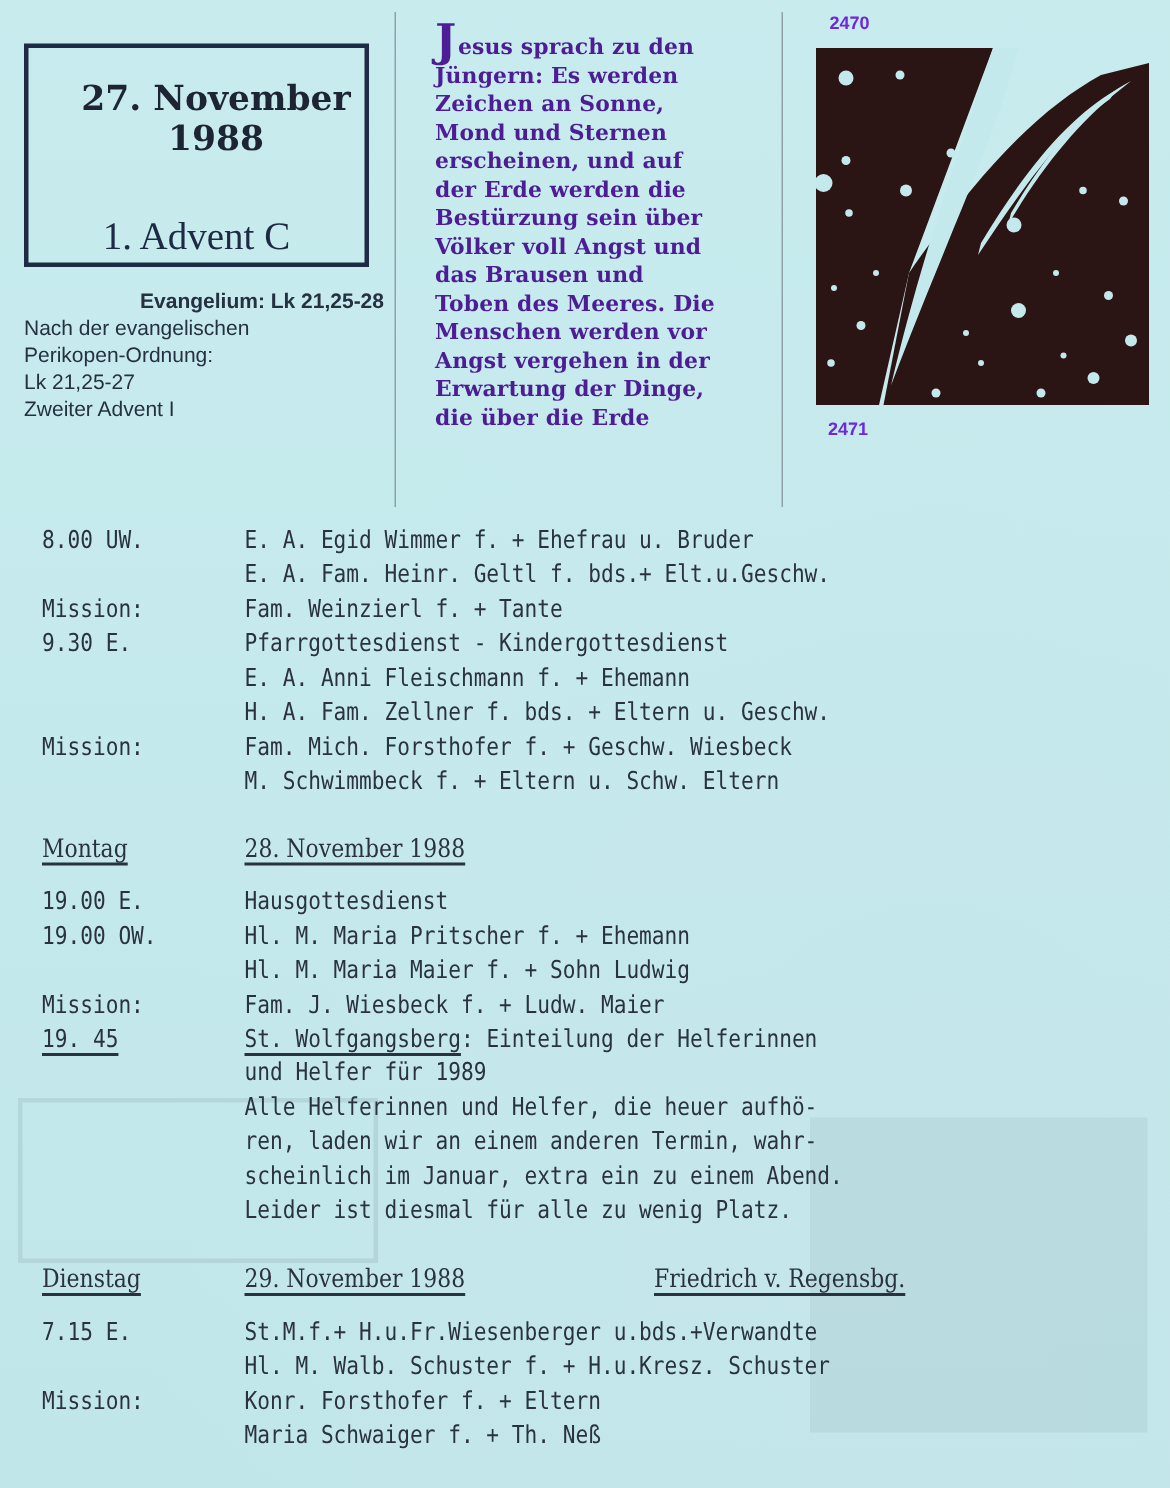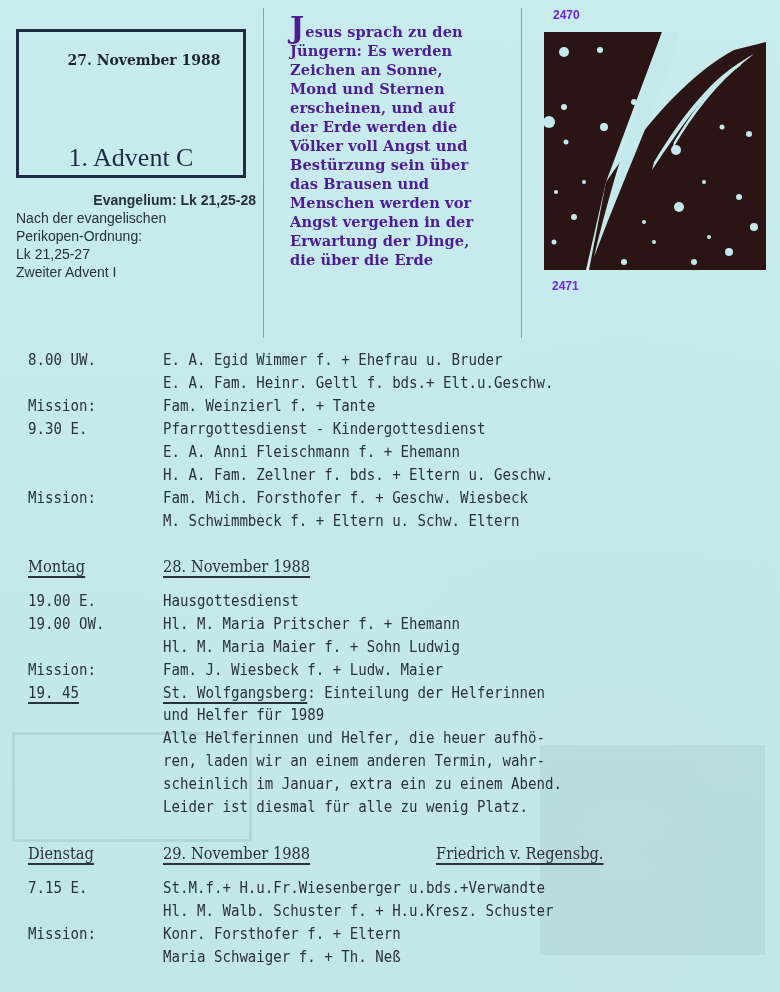--- a/index.html
+++ b/index.html
@@ -16,21 +16,21 @@
     .ghost-box { position: absolute; left: 12px; top: 732px; width: 240px; height: 110px; border: 3px solid rgba(110,140,145,0.18); }
     .ghost-img { position: absolute; left: 540px; top: 745px; width: 225px; height: 210px; background: rgba(140,170,175,0.18); }
 
     
     .date-box {
       position: absolute; left: 16px; top: 29px; width: 230px; height: 149px;
       border: 3px solid #1f2a44;
     }
     .date-box .date {
       position: absolute; left: 0; right: 0; top: 20px; text-align: center;
-      font-family: "DejaVu Serif", serif; font-weight: bold; font-size: 14px; color: #1d2535; padding-left: 26px;
+      font-family: "DejaVu Serif", serif; font-weight: bold; font-size: 23px; color: #1d2535; padding-left: 26px;
     }
     .date-box .sunday {
       position: absolute; left: 0; right: 0; top: 111px; text-align: center;
       font-family: "Liberation Serif", serif; font-size: 26px; color: #1d2a44;
     }
     .gospel-info {
       position: absolute; left: 16px; top: 191px; width: 240px;
       font-family: "Liberation Sans", sans-serif; font-size: 14px; line-height: 18px; color: #253040;
     }
     .gospel-info .ref { font-weight: bold; text-align: right; }
@@ -81,23 +81,24 @@
 <div class="vline" style="left:263px; top:8px; height:330px;"></div>
 <div class="vline" style="left:521px; top:8px; height:330px;"></div>
 
 <div class="scripture">
   <div><span class="dropcap">J</span><span>esus sprach zu den</span></div>
   <div>Jüngern: Es werden</div>
   <div>Zeichen an Sonne,</div>
   <div>Mond und Sternen</div>
   <div>erscheinen, und auf</div>
   <div>der Erde werden die</div>
+  <div>Bestürzung sein über</div>
   <div>Völker voll Angst und</div>
-  <div>Bestürzung sein über</div>
   <div>das Brausen und</div>
+  <div>Toben des Meeres. Die</div>
   <div>Menschen werden vor</div>
   <div>Angst vergehen in der</div>
   <div>Erwartung der Dinge,</div>
   <div>die über die Erde</div>
 </div>
 
 <div class="img-num" style="left:553px; top:8px;">2470</div>
 <div class="comet">
   <svg width="222" height="238" viewBox="0 0 222 238">
     <path d="M0 0 L118 0 L62 150 L42 238 L0 238 Z" fill="#2a1414"></path>

